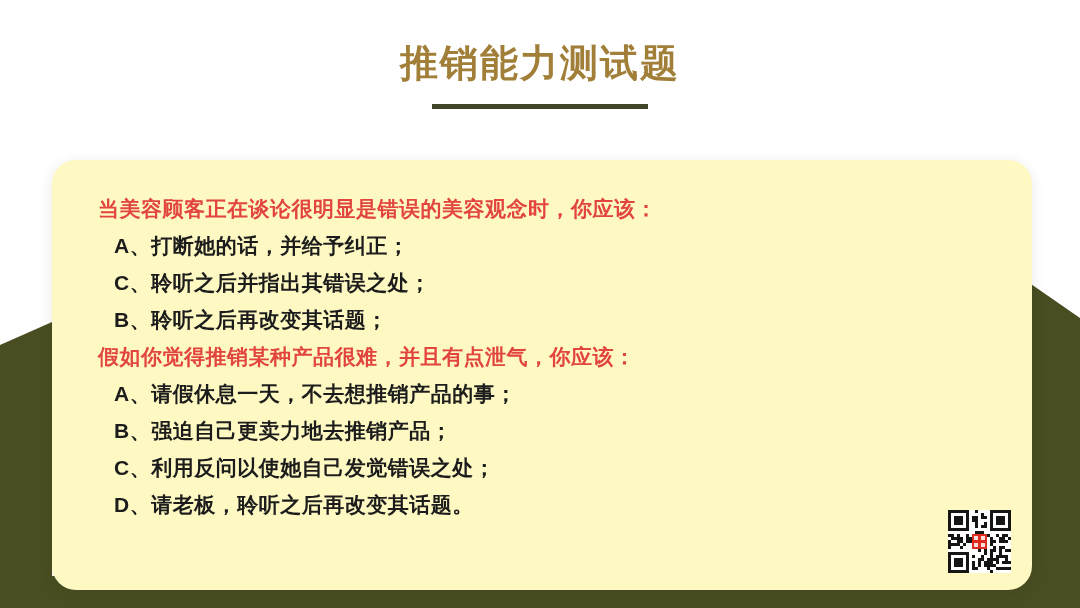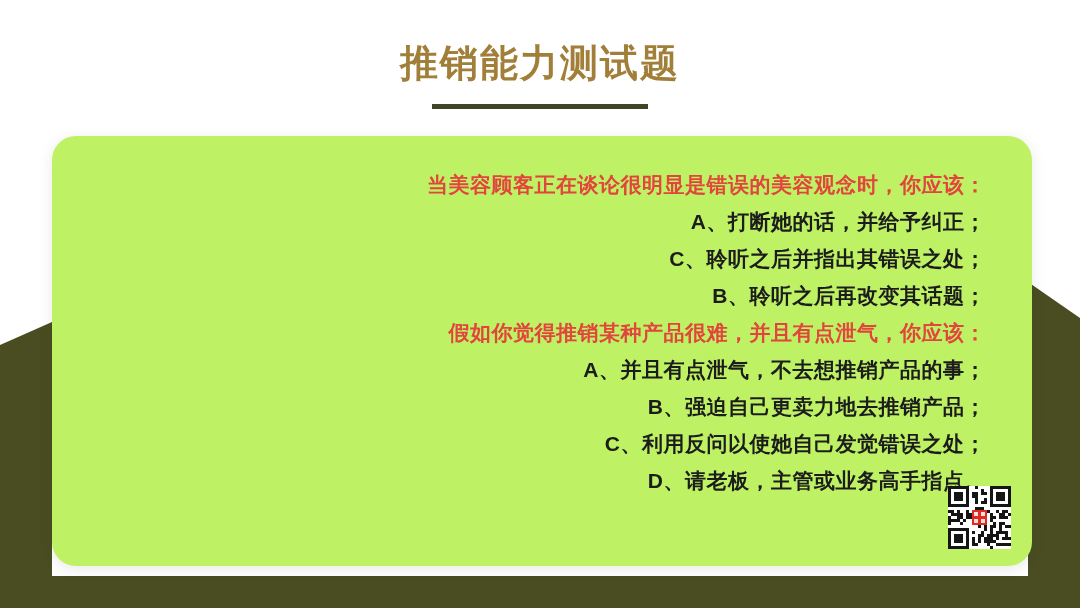--- a/index.html
+++ b/index.html
@@ -56,37 +56,36 @@
   .title-underline {
     width: 216px;
     height: 5px;
     margin: 20px auto 0 auto;
     background: #3f4526;
   }
 
   
   .card {
     position: absolute;
-    left: 52px; top: 136px;
+    left: 52px; top: 160px;
     width: 980px; height: 430px;
-    background: #bef264;
+    background: #fef9c3;
     border-radius: 24px;
     box-shadow: 0 3px 14px rgba(40, 42, 18, 0.10);
     padding: 30px 46px 0 46px;
-    text-align: right;
   }
   .line {
     font-size: 21px;
     line-height: 37px;
     font-weight: 700;
     letter-spacing: 0.5px;
     white-space: nowrap;
   }
   .prompt { color: #e2453d; }
-  .option { color: #1c1c1c; }
+  .option { color: #1c1c1c; margin-left: 16px; }
 
   
   .qr {
     position: absolute;
     left: 896px; top: 350px;
     width: 63px; height: 63px;
     background: #ffffff;
   }
   .qr svg { display: block; }
   .qr-seal {
@@ -118,24 +117,24 @@
     <h1 class="title">推销能力测试题</h1>
     <div class="title-underline"></div>
   </div>
 
   <div class="card">
     <p class="line prompt">当美容顾客正在谈论很明显是错误的美容观念时，你应该：</p>
     <p class="line option">A、打断她的话，并给予纠正；</p>
     <p class="line option">C、聆听之后并指出其错误之处；</p>
     <p class="line option">B、聆听之后再改变其话题；</p>
     <p class="line prompt">假如你觉得推销某种产品很难，并且有点泄气，你应该：</p>
-    <p class="line option">A、并且有点泄气，不去想推销产品的事；</p>
+    <p class="line option">A、请假休息一天，不去想推销产品的事；</p>
     <p class="line option">B、强迫自己更卖力地去推销产品；</p>
     <p class="line option">C、利用反问以使她自己发觉错误之处；</p>
-    <p class="line option">D、请老板，主管或业务高手指点。</p>
+    <p class="line option">D、请老板，聆听之后再改变其话题。</p>
 
     <div class="qr">
       <div id="qr-pattern">
           <svg width="63" height="63" xmlns="http://www.w3.org/2000/svg">
             <rect x="0" y="0" width="21" height="21" fill="#151515"></rect>
             <rect x="3" y="3" width="15" height="15" fill="#fff"></rect>
             <rect x="6" y="6" width="9" height="9" fill="#151515"></rect>
             <rect x="42" y="0" width="21" height="21" fill="#151515"></rect>
             <rect x="45" y="3" width="15" height="15" fill="#fff"></rect>
             <rect x="48" y="6" width="9" height="9" fill="#151515"></rect>

